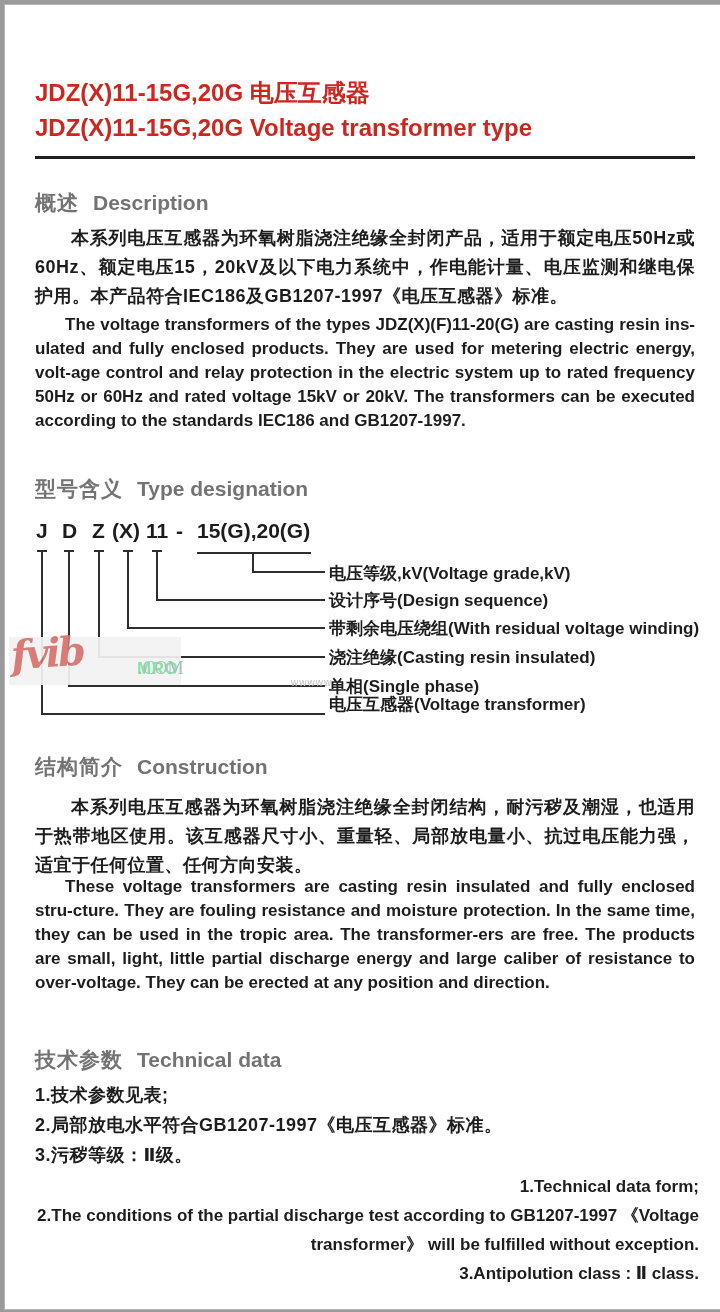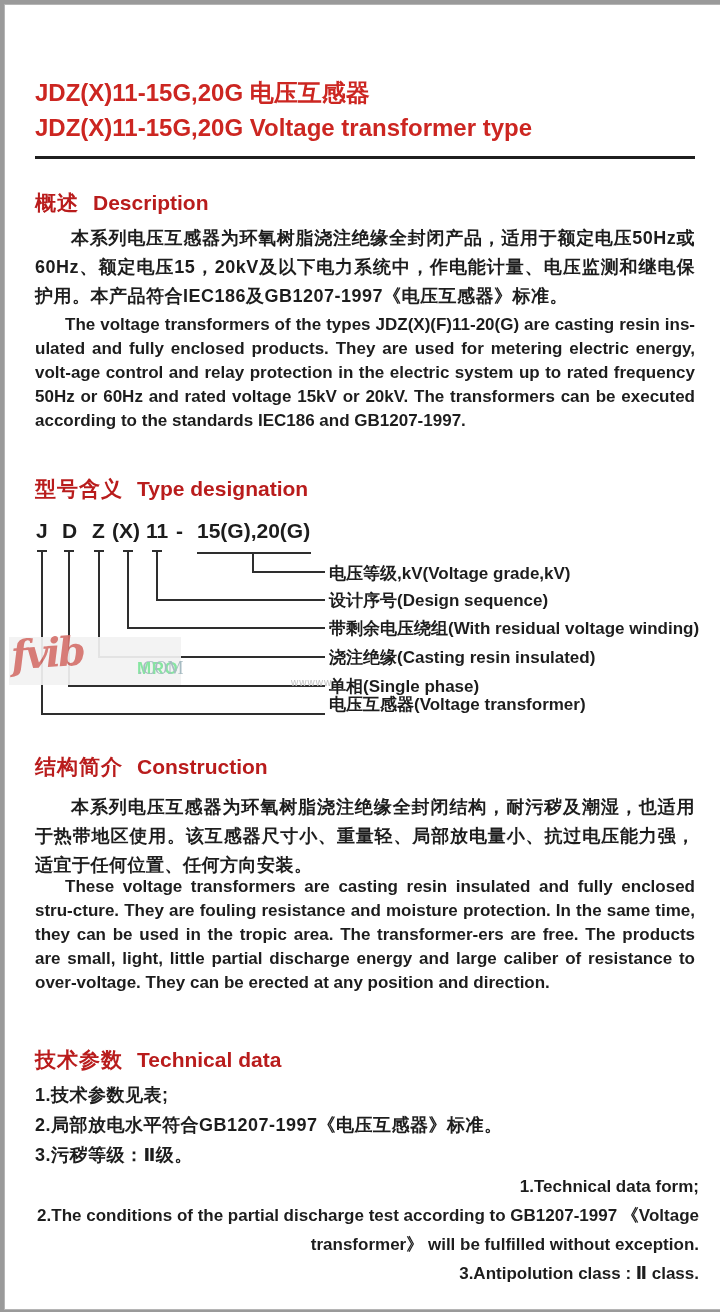--- a/index.html
+++ b/index.html
@@ -16,21 +16,21 @@
     background:#ffffff;
     border:1px solid #b5b5b5;
     overflow:hidden;
     color:#1d1d1d;
     padding-left:31px;
   }
   .abs{position:absolute;}
   .title-block{top:70px;left:30px;width:660px;
     color:#cc2621;font-size:24px;font-weight:bold;line-height:35px;white-space:nowrap;}
   .rule{top:151px;left:30px;width:660px;height:3px;background:#1f1f1f;}
-  .sec-head{left:30px;color:#b91c1c;font-size:21px;font-weight:bold;white-space:nowrap;}
+  .sec-head{left:30px;color:#737373;font-size:21px;font-weight:bold;white-space:nowrap;}
   .sec-head .zh{margin-right:14px;letter-spacing:1px;}
   .para{left:30px;width:660px;text-align:justify;}
   .para.zh{font-size:18px;font-weight:bold;line-height:29px;text-indent:36px;letter-spacing:0.5px;}
   .para.en{font-size:17px;font-weight:bold;line-height:24px;text-indent:30px;}
   
   .code-part{position:absolute;font-size:21px;font-weight:bold;color:#1d1d1d;white-space:nowrap;top:514px;}
   .dline{position:absolute;background:#2e2e2e;}
   .dlabel{position:absolute;left:324px;font-size:17px;font-weight:bold;white-space:nowrap;color:#1d1d1d;}
   .wm{position:absolute;left:4px;top:632px;width:172px;height:48px;
       background:#f3f3f3;opacity:0.92;z-index:5;}

